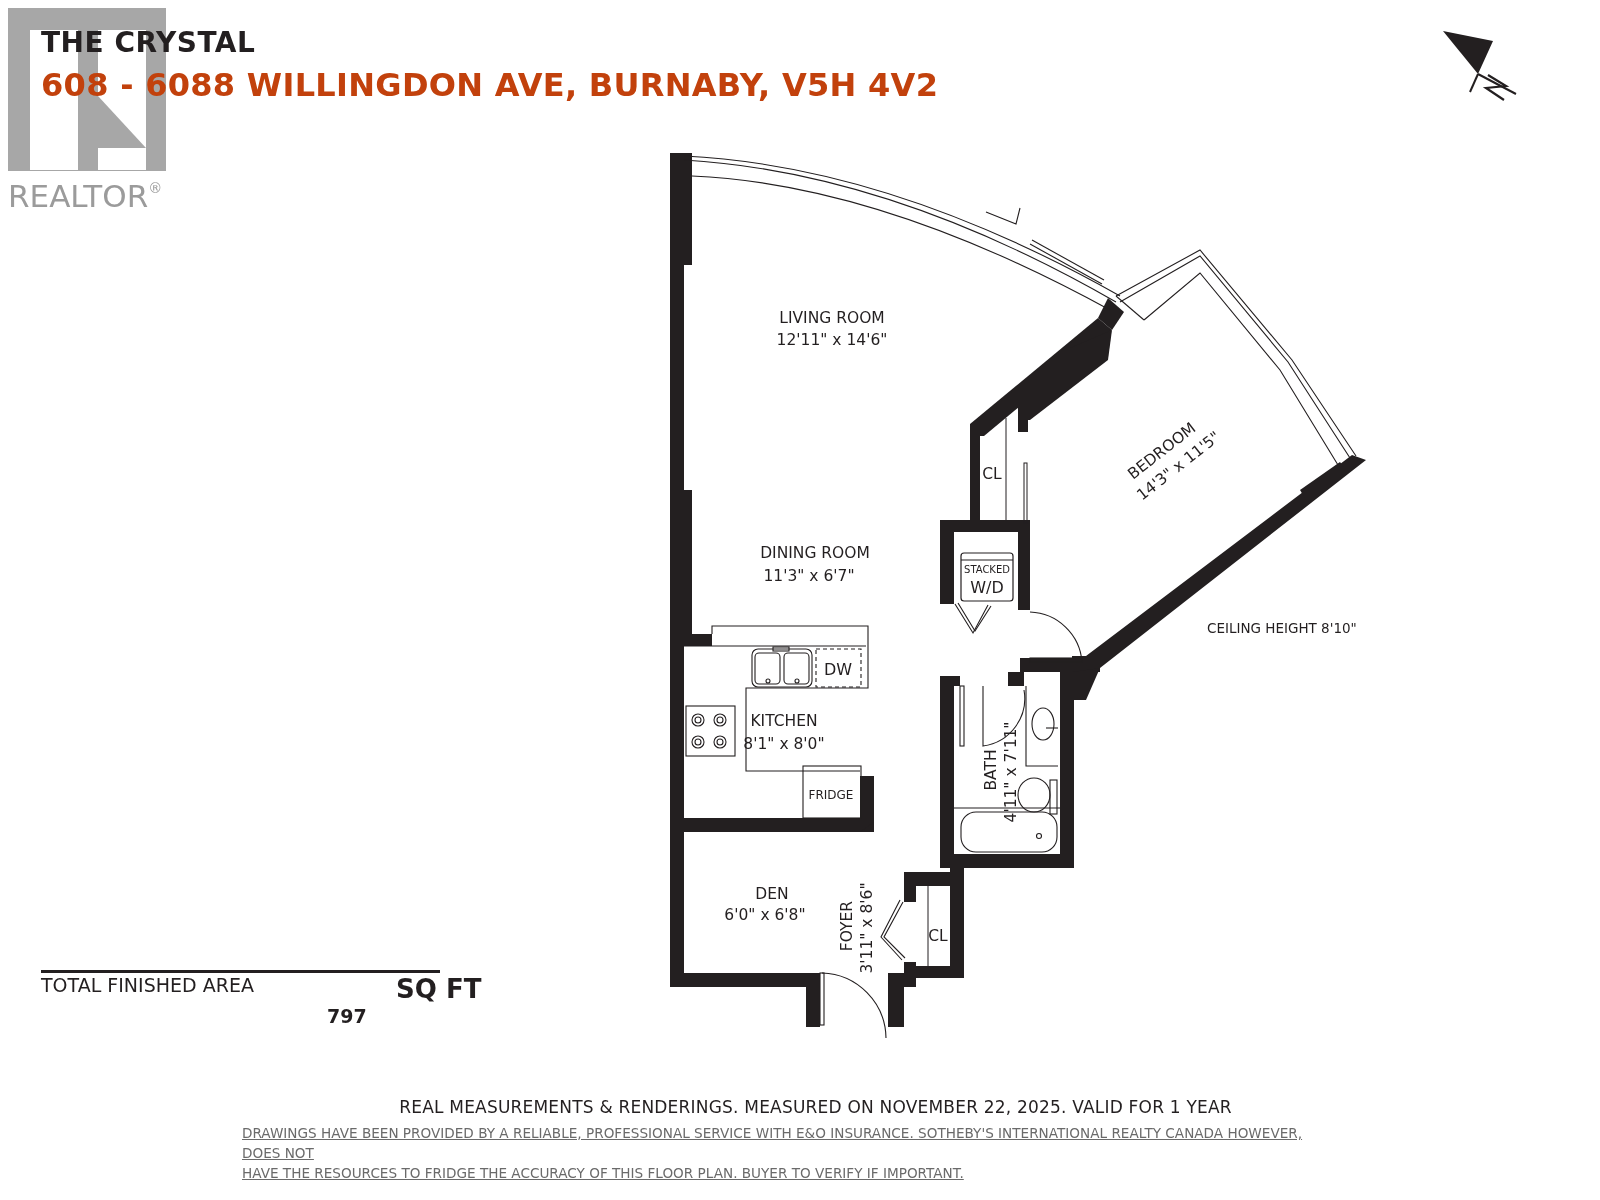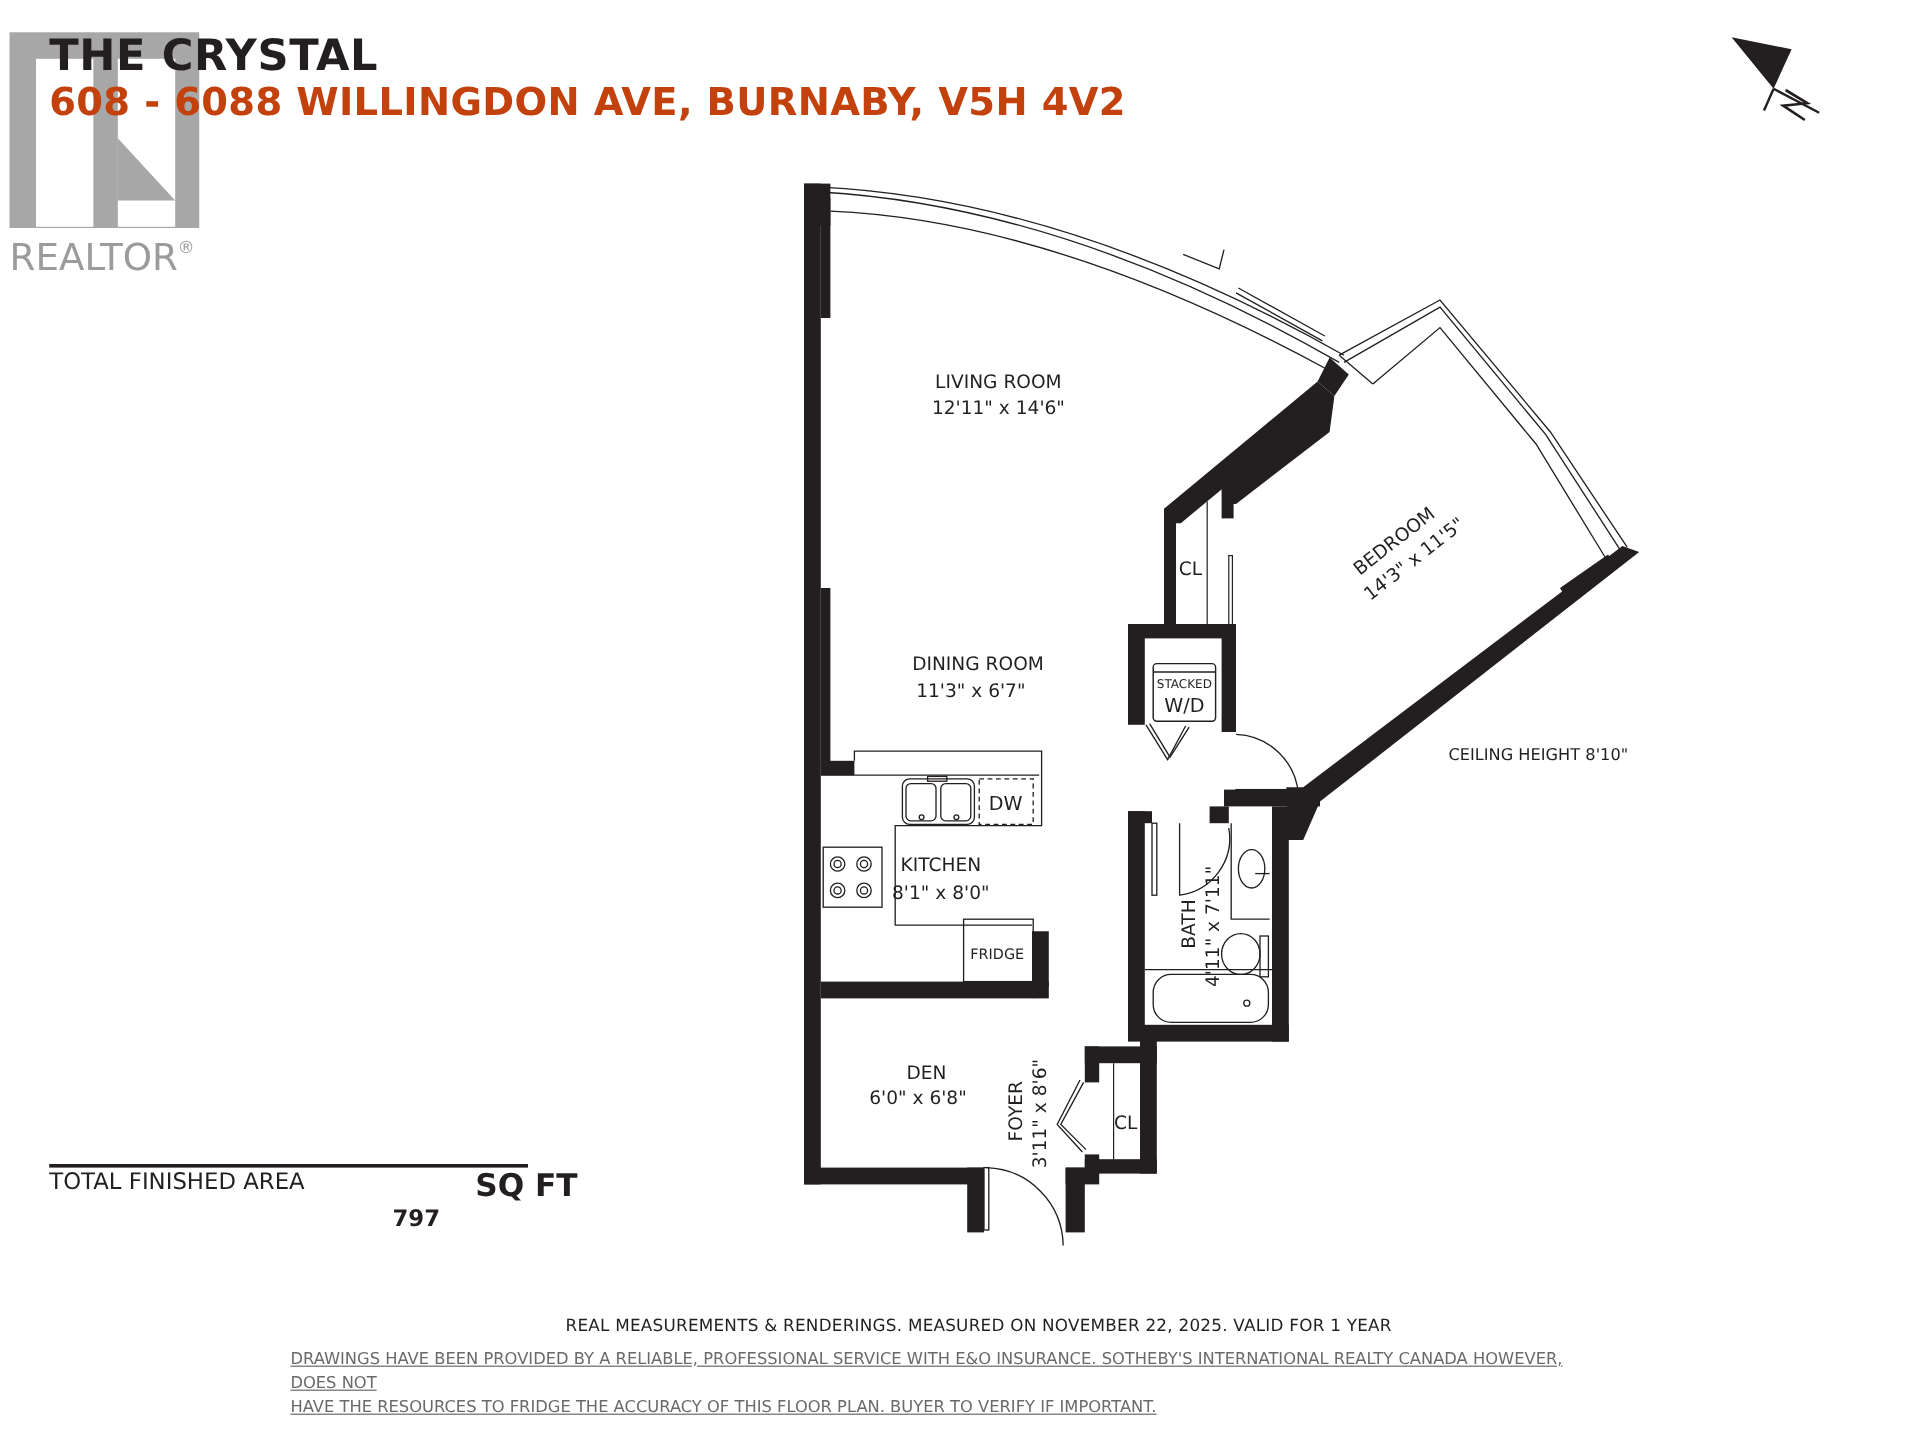--- a/index.html
+++ b/index.html
@@ -1,35 +1,35 @@
 <!DOCTYPE html>
 <html><head>
 <meta charset="utf-8">
 <style>
   html, body { margin:0; padding:0; background:#ffffff; }
   body { width:1600px; height:1200px; position:relative; overflow:hidden;
          font-family:"DejaVu Sans", "Liberation Sans", sans-serif; color:#231f20; }
-  .logo { position:absolute; left:8px; top:8px; width:180px; height:200px;margin-top:19px; }
+  .logo { position:absolute; left:8px; top:8px; width:180px; height:200px; }
   .logo-box { position:absolute; left:0; top:0; width:158px; height:163px; background:#a7a7a7; }
   .logo-wordmark { position:absolute; left:0; top:170px; font-size:31px; letter-spacing:0px;
                    color:#9b9b9b; font-family:"DejaVu Sans", sans-serif; font-weight:normal; }
   .logo-wordmark sup { font-size:14px; vertical-align:top; position:relative; top:2px; }
-  .title { position:absolute; left:41px; top:26px; font-size:36px; font-weight:bold;
+  .title { position:absolute; left:41px; top:26px; font-size:28px; font-weight:bold;
            letter-spacing:0.5px; color:#231f20; }
   .address { position:absolute; left:41px; top:66px; font-size:32px; font-weight:bold;
              letter-spacing:0.3px; color:#c2410c; }
   .compass { position:absolute; left:1440px; top:26px; width:90px; height:80px; }
   .plan { position:absolute; left:0; top:0; width:1600px; height:1200px; }
   .plan text { font-family:"DejaVu Sans", sans-serif; fill:#231f20; }
   .area-line { position:absolute; left:41px; top:970px; width:399px; height:3px; background:#231f20; }
   .area-label { position:absolute; left:41px; top:974px; font-size:19px; font-weight:normal; }
   .area-value { position:absolute; left:327px; top:974px; font-size:19px; font-weight:bold;margin-top:31px; }
   .area-unit { position:absolute; left:396px; top:974px; font-size:26px; font-weight:bold; }
   .measured { position:absolute; left:0; width:1448px; top:1097px; text-align:center;
-              font-size:14px; letter-spacing:0.2px; color:#231f20; padding-left:183px; box-sizing:border-box; }
+              font-size:17px; letter-spacing:0.2px; color:#231f20; padding-left:183px; box-sizing:border-box; }
   .disclaimer { position:absolute; left:242px; top:1123px; width:1100px; font-size:13.6px;
                 line-height:20px; color:#6a6a6a;text-decoration:underline; }
 </style>
 </head>
 <body>
 
 <div class="logo">
   <div class="logo-box">
     <svg width="158" height="163" viewBox="0 0 158 163">
       <rect x="0" y="0" width="158" height="163" fill="#a7a7a7"></rect>

